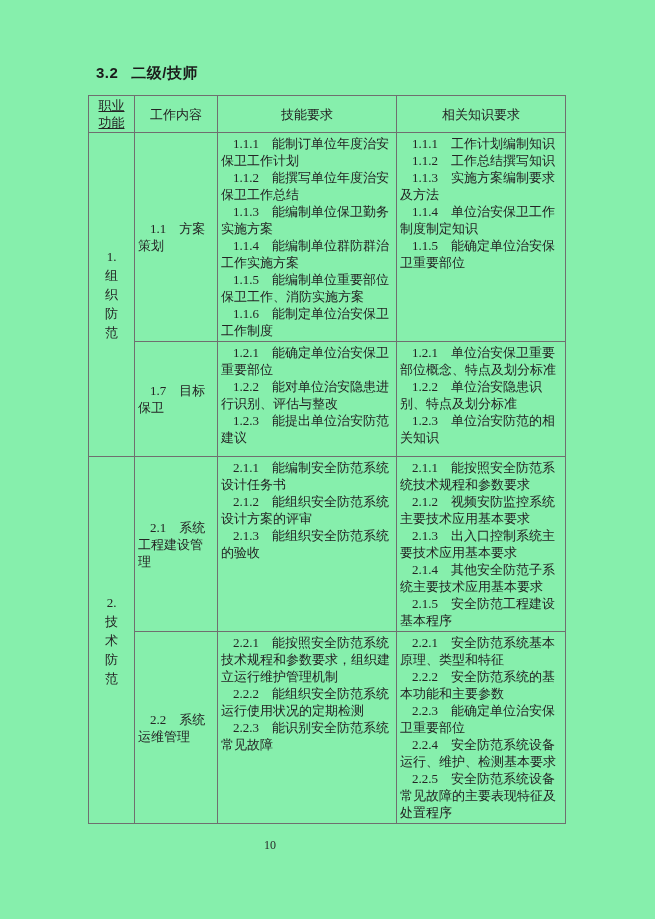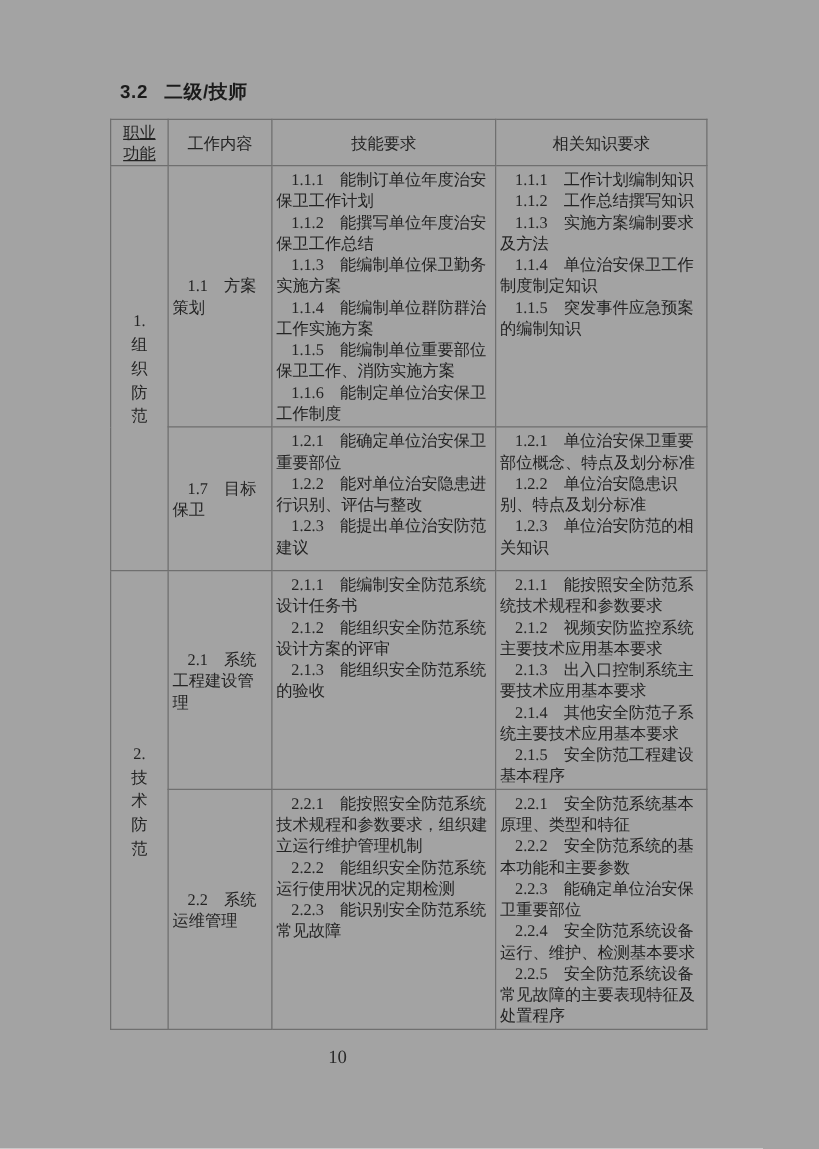--- a/index.html
+++ b/index.html
@@ -4,21 +4,21 @@
 <style>
   html, body {
     margin: 0;
     padding: 0;
     background: #ffffff;
   }
   .page {
     position: relative;
     width: 655px;
     height: 919px;
-    background: #a3a3a3;
+    background: #86efac;
     font-family: "Liberation Serif", "DejaVu Serif", serif;
     color: #222222;
     overflow: hidden;
   }
   .doc-title {
     position: absolute;
     left: 96px;
     top: 64px;
     margin: 0;
     font-size: 15px;
@@ -75,21 +75,21 @@
     text-align: center;
     line-height: 19px;
   }
   .header-line { display: block; text-decoration: underline; }
   .page-number {
     position: absolute;
     left: 0;
     top: 838px;
     width: 540px;
     text-align: center;
-    font-size: 15px;
+    font-size: 12px;
     color: #2a2a2a;
   }
 </style>
 </head>
 <body>
 
 <div class="page">
 
   <h1 class="doc-title"><span class="title-num">3.2</span><span>二级/技师</span></h1>
 
@@ -129,21 +129,21 @@
           <p class="para">1.1.3　能编制单位保卫勤务实施方案</p>
           <p class="para">1.1.4　能编制单位群防群治工作实施方案</p>
           <p class="para">1.1.5　能编制单位重要部位保卫工作、消防实施方案</p>
           <p class="para">1.1.6　能制定单位治安保卫工作制度</p>
         </td>
         <td class="cell-top">
           <p class="para">1.1.1　工作计划编制知识</p>
           <p class="para">1.1.2　工作总结撰写知识</p>
           <p class="para">1.1.3　实施方案编制要求及方法</p>
           <p class="para">1.1.4　单位治安保卫工作制度制定知识</p>
-          <p class="para">1.1.5　突发事件应急预案的编制知识</p>
+          <p class="para">1.1.5　能确定单位治安保卫重要部位</p>
         </td>
       </tr>
       <tr class="row-1-2">
         <td class="cell-mid">
           <p class="para">1.7　目标保卫</p>
         </td>
         <td class="cell-top">
           <p class="para">1.2.1　能确定单位治安保卫重要部位</p>
           <p class="para">1.2.2　能对单位治安隐患进行识别、评估与整改</p>
           <p class="para">1.2.3　能提出单位治安防范建议</p>

